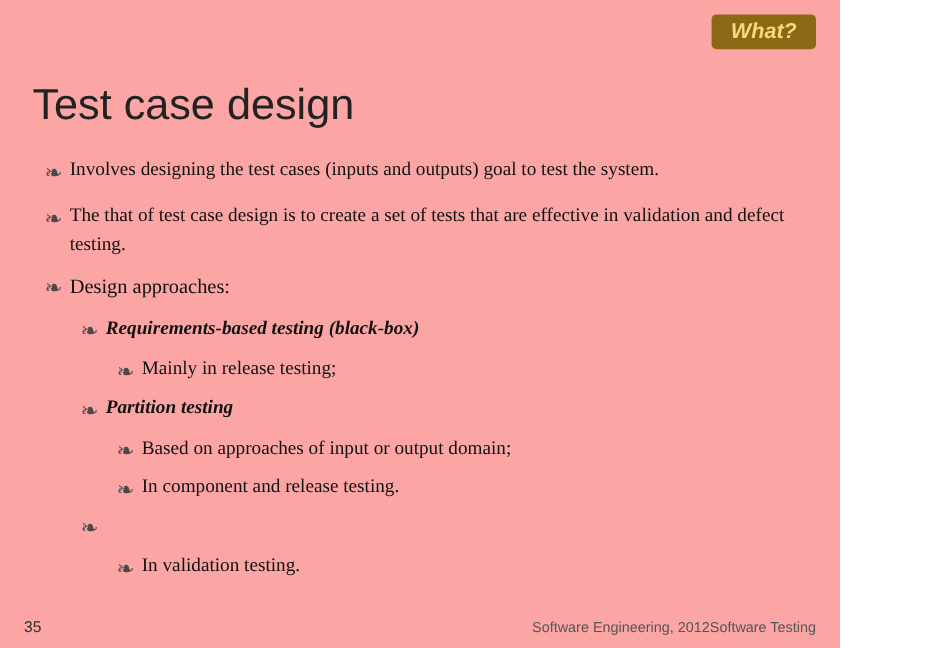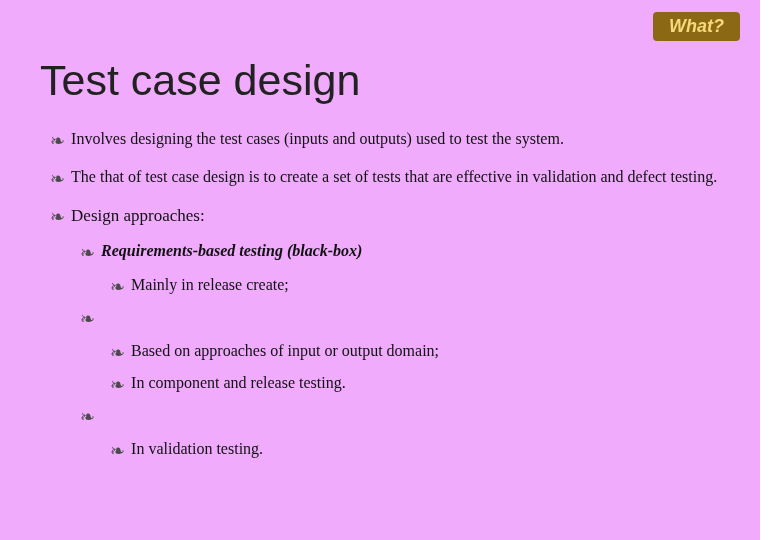--- a/index.html
+++ b/index.html
@@ -6,48 +6,48 @@
     body {
       width: 780px;
       height: 540px;
       background: #ffffff;
       font-family: Georgia, 'Times New Roman', serif;
       position: relative;
       overflow: hidden;
     }
 
     .slide {
-      width: 760px;
+      width: 700px;
       height: 540px;
-      background: #f0abfc;
-      padding: 30px 40px 20px 40px;
+      background: #fca5a5;
+      padding: 30px 40px 20px 27px;
       position: relative;
     }
 
     .what-badge {
       position: absolute;
       top: 12px;
       right: 20px;
       background: #8B6914;
       color: #f5d97a;
       font-family: Arial, sans-serif;
       font-size: 18px;
       font-weight: bold;
       font-style: italic;
       padding: 4px 16px;
       border-radius: 4px;
     }
 
     .slide-title {
       font-family: Arial, Helvetica, sans-serif;
-      font-size: 43px;
+      font-size: 36px;
       font-weight: normal;
       color: #222222;
       margin-bottom: 22px;
-      margin-top: 26px;
+      margin-top: 36px;
     }
 
     .content {
       font-size: 16px;
       line-height: 1.5;
       color: #111111;
     }
 
     .bullet-item {
       display: flex;
@@ -119,58 +119,63 @@
 <div class="slide">
 
   <div class="what-badge">What?</div>
 
   <div class="slide-title">Test case design</div>
 
   <div class="content">
 
     <div class="bullet-item">
       <span class="bullet-symbol">❧</span>
-      <span class="bullet-text">Involves designing the test cases (inputs and outputs) used to test the system.</span>
+      <span class="bullet-text">Involves designing the test cases (inputs and outputs) goal to test the system.</span>
     </div>
 
     <div class="bullet-item">
       <span class="bullet-symbol">❧</span>
       <span class="bullet-text">The that of test case design is to create a set of tests that are effective in validation and defect testing.</span>
     </div>
 
     <div class="design-approaches">
       <span class="bullet-symbol">❧</span>
       <span style="font-weight:normal; font-size:17px;">Design approaches:</span>
     </div>
 
     <div class="sub-bullet-item">
       <span class="bullet-symbol">❧</span>
       <span class="bold-italic">Requirements-based testing (black-box)</span>
     </div>
     <div class="sub-sub-bullet-item">
       <span class="bullet-symbol">❧</span>
-      <span>Mainly in release create;</span>
+      <span>Mainly in release testing;</span>
     </div>
 
     <div class="sub-bullet-item">
       <span class="bullet-symbol">❧</span>
+      <span class="bold-italic">Partition testing</span>
     </div>
     <div class="sub-sub-bullet-item">
       <span class="bullet-symbol">❧</span>
       <span>Based on approaches of input or output domain;</span>
     </div>
     <div class="sub-sub-bullet-item">
       <span class="bullet-symbol">❧</span>
       <span>In component and release testing.</span>
     </div>
 
     <div class="sub-bullet-item">
       <span class="bullet-symbol">❧</span>
     </div>
     <div class="sub-sub-bullet-item">
       <span class="bullet-symbol">❧</span>
       <span>In validation testing.</span>
     </div>
 
   </div>
 
+  <div class="footer">
+    <span class="page-number">35</span>
+    <span>Software Engineering,  2012Software  Testing</span>
+  </div>
 
 </div>
 
 </body></html>

